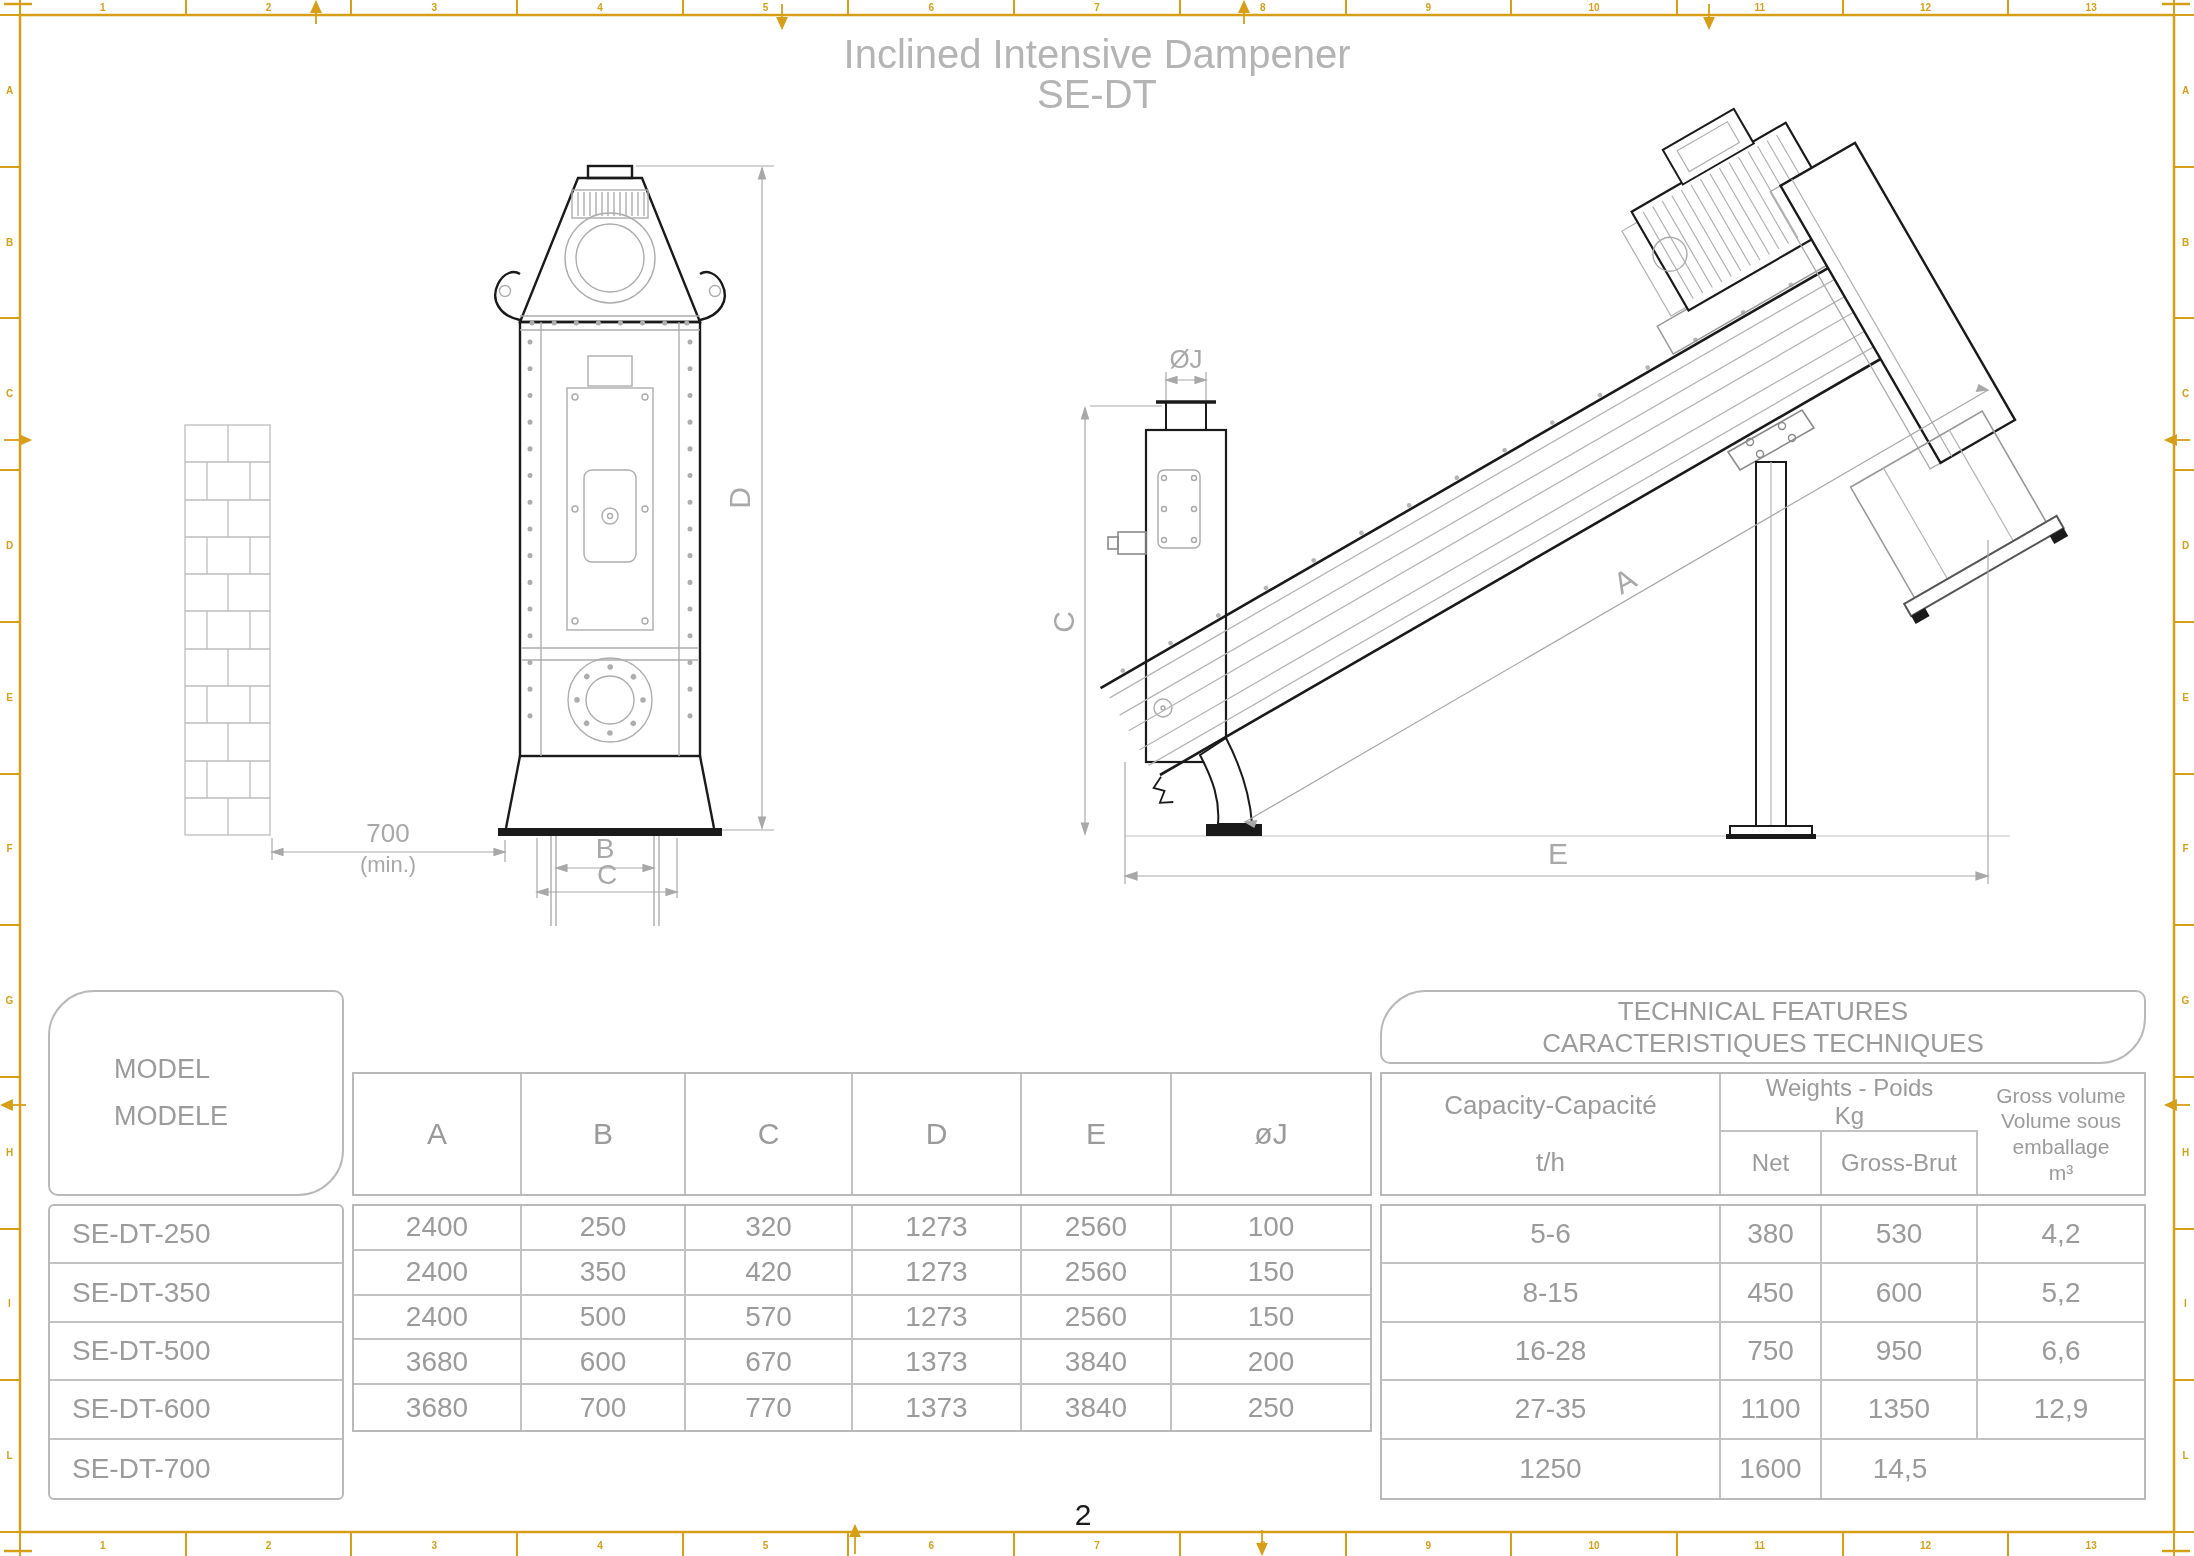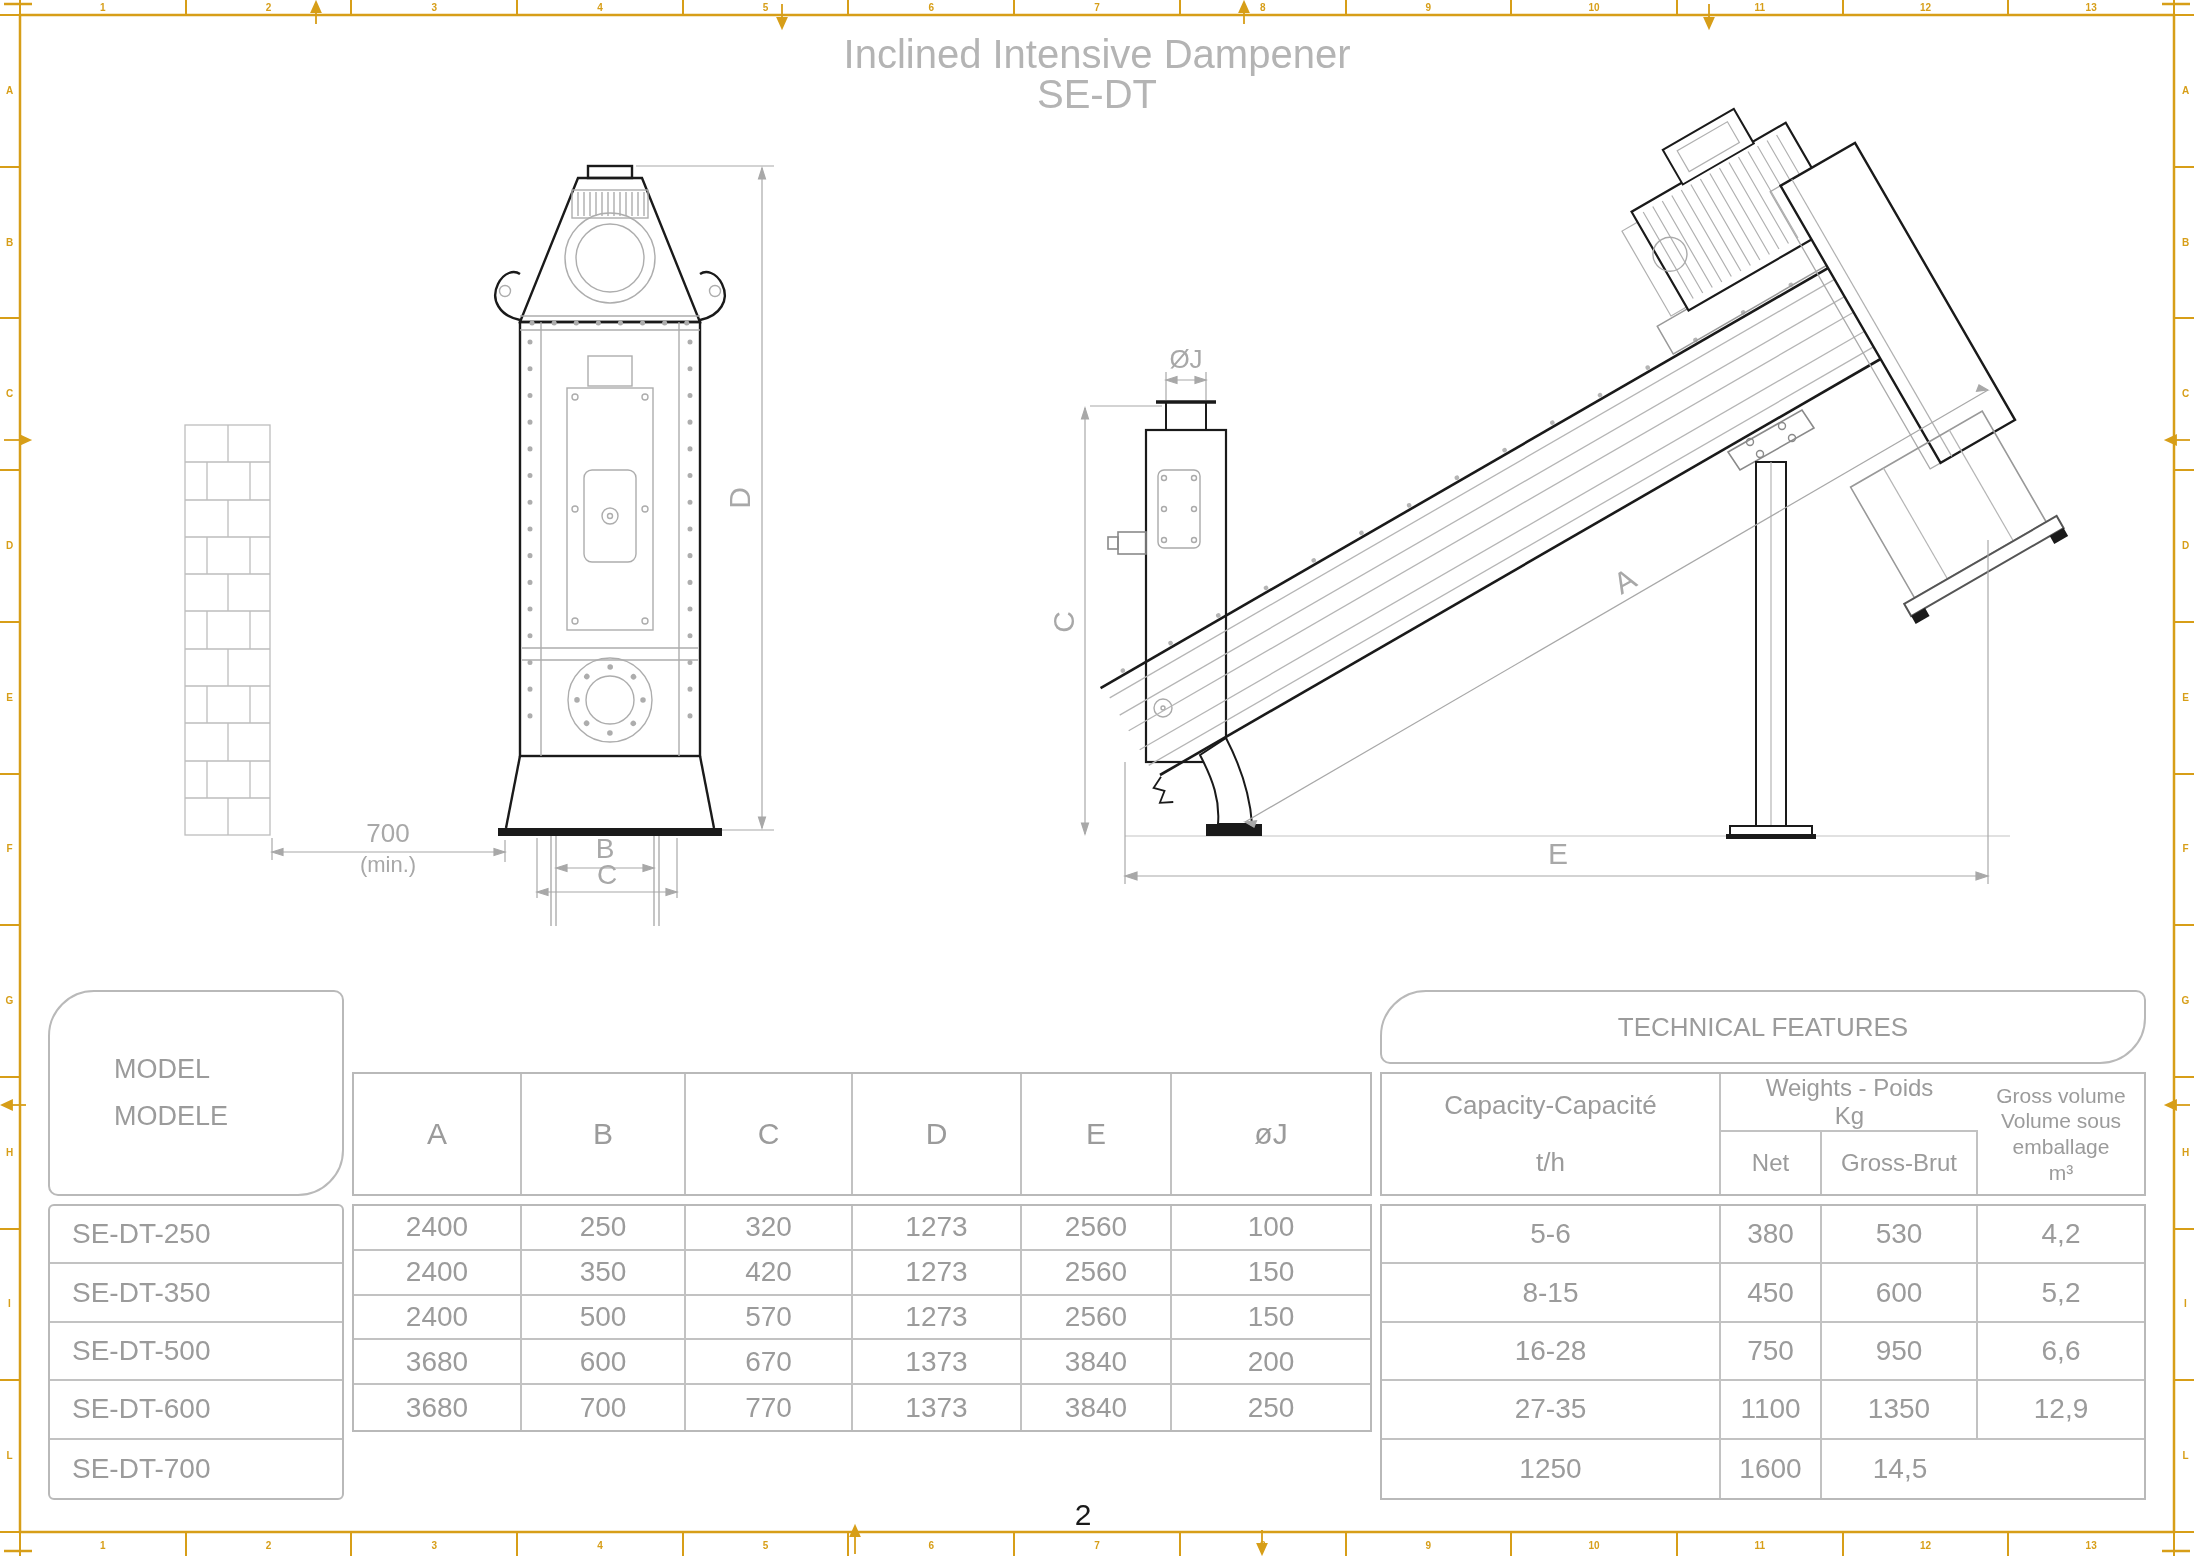--- a/index.html
+++ b/index.html
@@ -278,20 +278,21 @@
 
 
   <div class="box hdr" style="left:48px;top:990px;width:296px;height:206px;display:flex;flex-direction:column;justify-content:center;padding-left:64px;font-size:27px;gap:16px">
     <div>MODEL</div>
     <div>MODELE</div>
   </div>
 
 
   <div class="box hdr" style="left:1380px;top:990px;width:766px;height:74px;display:flex;flex-direction:column;align-items:center;justify-content:center;font-size:26px;line-height:1.25">
     <div>TECHNICAL FEATURES</div>
+    <div>CARACTERISTIQUES TECHNIQUES</div>
   </div>
 
   <div class="box grid dimsCols" style="left:352px;top:1072px;width:1020px;height:124px">
     <div class="cellC bR" style="font-size:30px">A</div>
     <div class="cellC bR" style="font-size:30px">B</div>
     <div class="cellC bR" style="font-size:30px">C</div>
     <div class="cellC bR" style="font-size:30px">D</div>
     <div class="cellC bR" style="font-size:30px">E</div>
     <div class="cellC" style="font-size:30px">øJ</div>
   </div>

